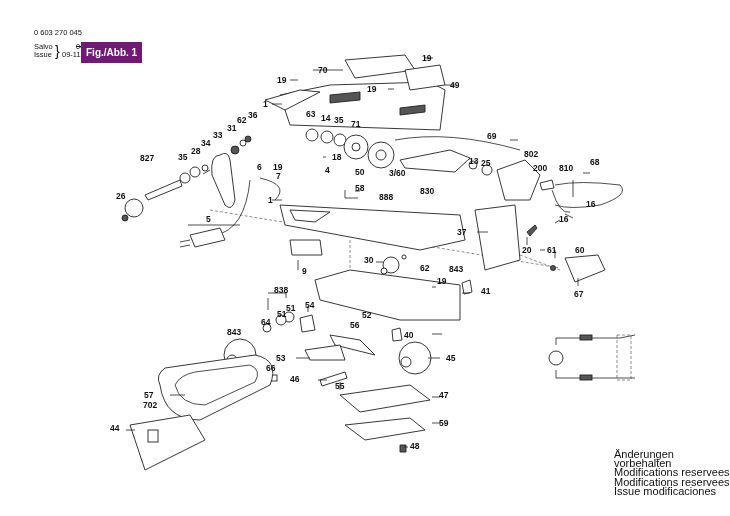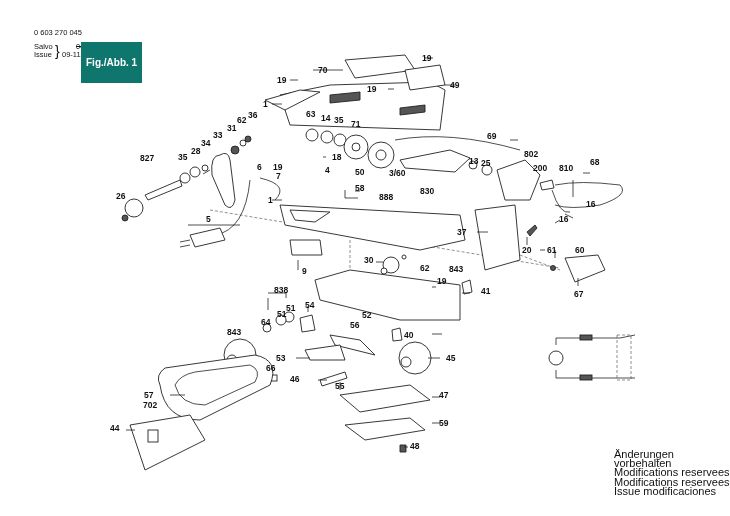--- a/index.html
+++ b/index.html
@@ -1,20 +1,20 @@
 <!DOCTYPE html>
 <html><head>
 <meta charset="utf-8">
 <style>
   html, body { margin: 0; padding: 0; background: #ffffff; }
   body { width: 730px; height: 516px; position: relative; overflow: hidden;
          font-family: "Liberation Sans", sans-serif; color: #111; }
   .hdr { position: absolute; font-size: 7.5px; line-height: 10px; }
-  .badge { position: absolute; left: 81px; top: 42px; background: #0f766e; color: #fff;
-           font-size: 10px; font-weight: bold; padding: 15px 5px; }
+  .badge { position: absolute; left: 81px; top: 42px; background: #701a75; color: #fff;
+           font-size: 10px; font-weight: bold; padding: 5px 5px; }
   .notes { position: absolute; left: 614px; top: 450px; font-size: 11px; line-height: 9.2px; }
   svg.diag { position: absolute; left: 0; top: 0; }
   .lbl { font-family: "Liberation Sans", sans-serif; font-size: 8.5px; font-weight: bold; fill: #111; }
   .ln { stroke: #222; stroke-width: 0.8; fill: none; }
   .part { stroke: #222; stroke-width: 0.9; fill: #fff; }
   .dark { stroke: #222; stroke-width: 0.9; fill: #555; }
   .dash { stroke: #444; stroke-width: 0.6; fill: none; stroke-dasharray: 3 2; }
 </style>
 </head>
 <body>

